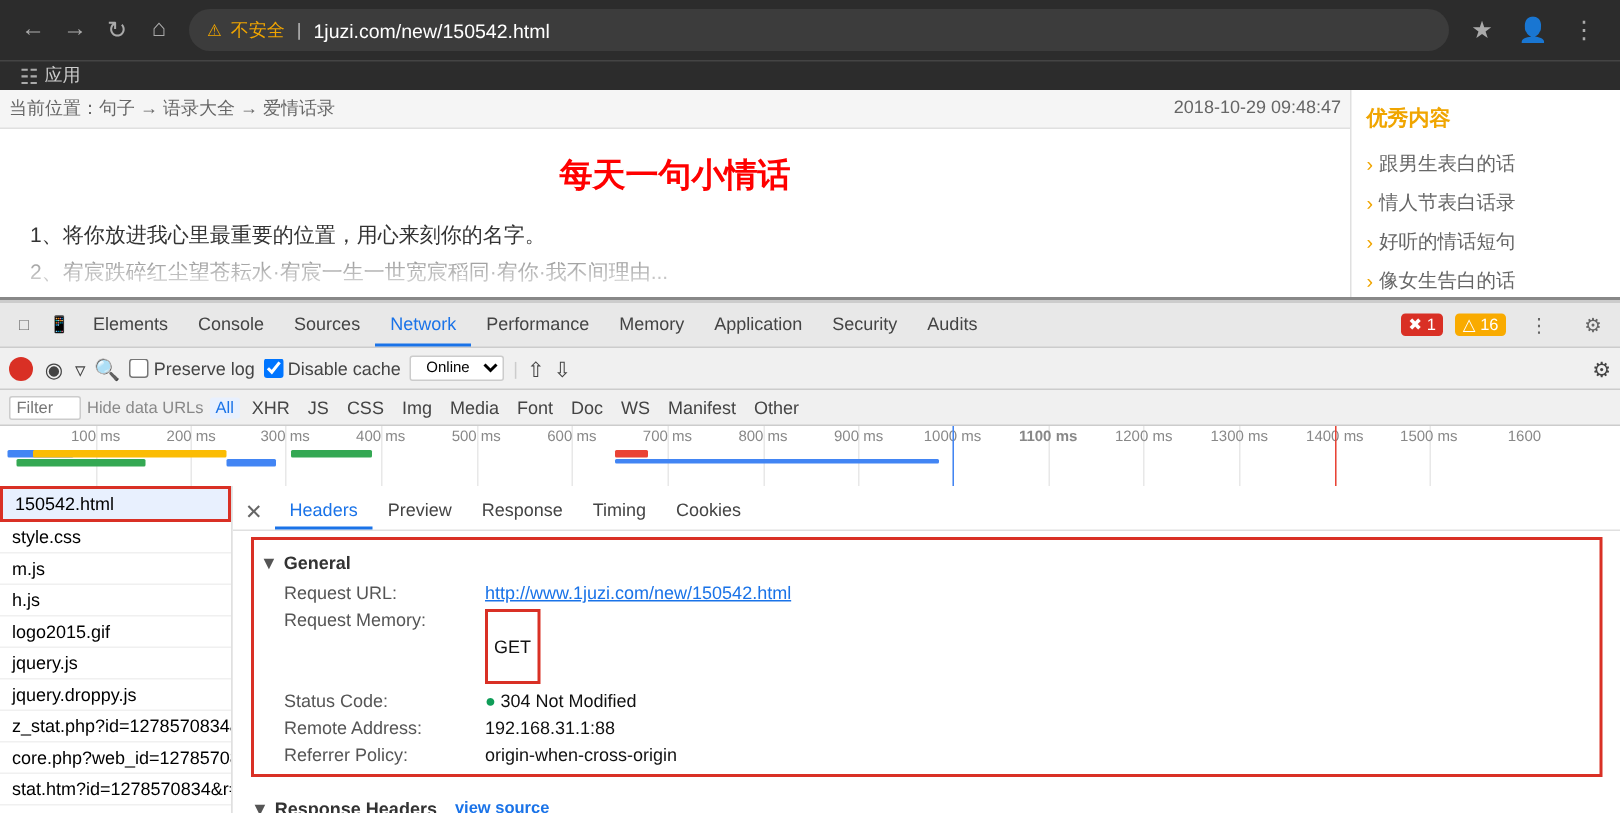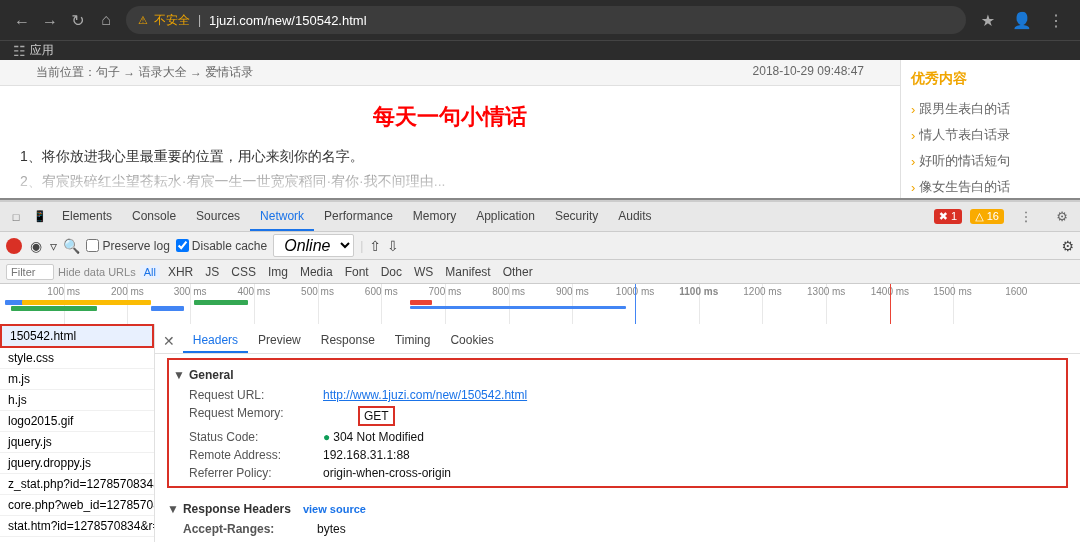--- a/index.html
+++ b/index.html
@@ -13,21 +13,21 @@
     .address-bar { flex: 1; background: #3c3c3c; border: none; border-radius: 20px; padding: 4px 12px; color: #fff; font-size: 13px; display: flex; align-items: center; gap: 6px; height: 28px; }
     .address-input { background: none; border: none; color: #fff; font-size: 13px; flex: 1; outline: none; }
     .lock-icon { color: #f0a500; font-size: 11px; }
     .toolbar-right { display: flex; gap: 6px; align-items: center; }
     .toolbar-icon-btn { background: none; border: none; color: #aaa; font-size: 16px; cursor: pointer; width: 28px; height: 28px; display: flex; align-items: center; justify-content: center; border-radius: 50%; }
     .bookmarks-bar { background: #2c2c2c; border-top: 1px solid #444; height: 20px; display: flex; align-items: center; padding: 0 10px; gap: 4px; }
     .bookmark-item { color: #ccc; font-size: 12px; cursor: pointer; display: flex; align-items: center; gap: 3px; }
     .grid-icon { font-size: 14px; color: #aaa; }
 
     
-    .breadcrumb-bar { background: #f5f5f5; border-bottom: 1px solid #e0e0e0; padding: 4px 36px; font-size: 12px; color: #666; display: flex; justify-content: space-between; }
+    .breadcrumb-bar { background: #f5f5f5; border-bottom: 1px solid #e0e0e0; padding: 4px 6px; font-size: 12px; color: #666; display: flex; justify-content: space-between; }
     .page-hero { text-align: center; padding: 16px 20px 8px; }
     .page-hero h1 { color: #f00; font-size: 22px; font-weight: bold; }
     .page-body { padding: 4px 20px; font-size: 14px; color: #333; line-height: 1.8; }
     .sidebar-right { width: 180px; background: #fff; border-left: 1px solid #e0e0e0; padding: 10px; font-size: 13px; }
     .sidebar-title { color: #f0a500; font-weight: bold; font-size: 14px; margin-bottom: 8px; }
     .sidebar-link { color: #666; font-size: 13px; padding: 4px 0; cursor: pointer; display: flex; align-items: center; gap: 4px; }
     .sidebar-link::before { content: '›'; color: #f0a500; }
     .fade-out { position: relative; }
     .fade-out::after { content: ''; position: absolute; bottom: 0; left: 0; right: 0; height: 30px; background: linear-gradient(transparent, rgba(255,255,255,0.9)); }
 
@@ -41,21 +41,21 @@
     .warn-badge { background: #f9ab00; color: #fff; border-radius: 3px; padding: 1px 5px; font-size: 11px; }
 
     
     .network-toolbar { background: #f0f0f0; border-bottom: 1px solid #ccc; height: 28px; display: flex; align-items: center; padding: 0 6px; gap: 6px; }
     .circle-btn { width: 16px; height: 16px; border-radius: 50%; background: #d93025; border: none; cursor: pointer; }
     .circle-btn.clear { background: none; border: none; font-size: 14px; color: #444; cursor: pointer; }
     .filter-btn { background: none; border: none; font-size: 14px; color: #444; cursor: pointer; }
     .search-btn { background: none; border: none; font-size: 14px; color: #444; cursor: pointer; }
     .checkbox-label { display: flex; align-items: center; gap: 3px; font-size: 12px; color: #444; cursor: pointer; white-space: nowrap; }
     .checkbox-label input { margin: 0; }
-    .network-status { background: #fff; border: 1px solid #ccc; border-radius: 2px; padding: 1px 6px; font-size: 16px; font-style: italic; }
+    .network-status { background: #fff; border: 1px solid #ccc; border-radius: 2px; padding: 1px 6px; font-size: 10px; }
     .sep { color: #ccc; }
     .upload-btn { background: none; border: none; font-size: 14px; color: #444; cursor: pointer; }
     .settings-btn { background: none; border: none; font-size: 14px; color: #444; cursor: pointer; margin-left: auto; }
 
     
     .filter-bar { background: #f0f0f0; border-bottom: 1px solid #ccc; height: 24px; display: flex; align-items: center; padding: 0 6px; gap: 4px; font-size: 12px; }
     .filter-input { border: 1px solid #ccc; border-radius: 2px; padding: 1px 4px; font-size: 11px; width: 48px; }
     .filter-type { cursor: pointer; color: #444; padding: 1px 4px; border-radius: 2px; }
 
     
@@ -72,21 +72,21 @@
     .detail-tab.active { color: #1a73e8; border-bottom: 2px solid #1a73e8; }
     .close-detail { background: none; border: none; font-size: 14px; color: #666; cursor: pointer; margin-right: 8px; }
     .detail-section { padding: 6px 12px; }
     .section-title { font-weight: bold; font-size: 12px; color: #333; padding: 4px 0; cursor: pointer; display: flex; align-items: center; gap: 4px; }
     .section-title .triangle { color: #555; }
     .detail-row { display: flex; padding: 2px 0 2px 16px; font-size: 12px; gap: 4px; }
     .detail-key { color: #555; white-space: nowrap; min-width: 130px; }
     .detail-value { color: #111; word-break: break-all; }
     .detail-value.green-dot::before { content: '●'; color: #0f9d58; margin-right: 3px; }
     .detail-value.clickable { color: #1a73e8; cursor: pointer; text-decoration: underline; }
-    .red-highlight { border: 2px solid #d93025; display: inline-block; padding: 1px 4px; background: #fff; margin-left: 35px; }
+    .red-highlight { border: 2px solid #d93025; display: inline-block; padding: 16px 4px; background: #fff; }
 
     .general-box { border: 2px solid #d93025; margin: 4px 12px; padding: 4px 4px; }
 
     
     .response-header-row { display: flex; padding: 2px 0 2px 16px; font-size: 12px; gap: 4px; }
     .rh-key { color: #555; font-weight: bold; min-width: 130px; }
     .rh-value { color: #111; }
 
     
     .tl-container { position: relative; width: 100%; height: 40px; background: #fff; overflow: hidden; }

